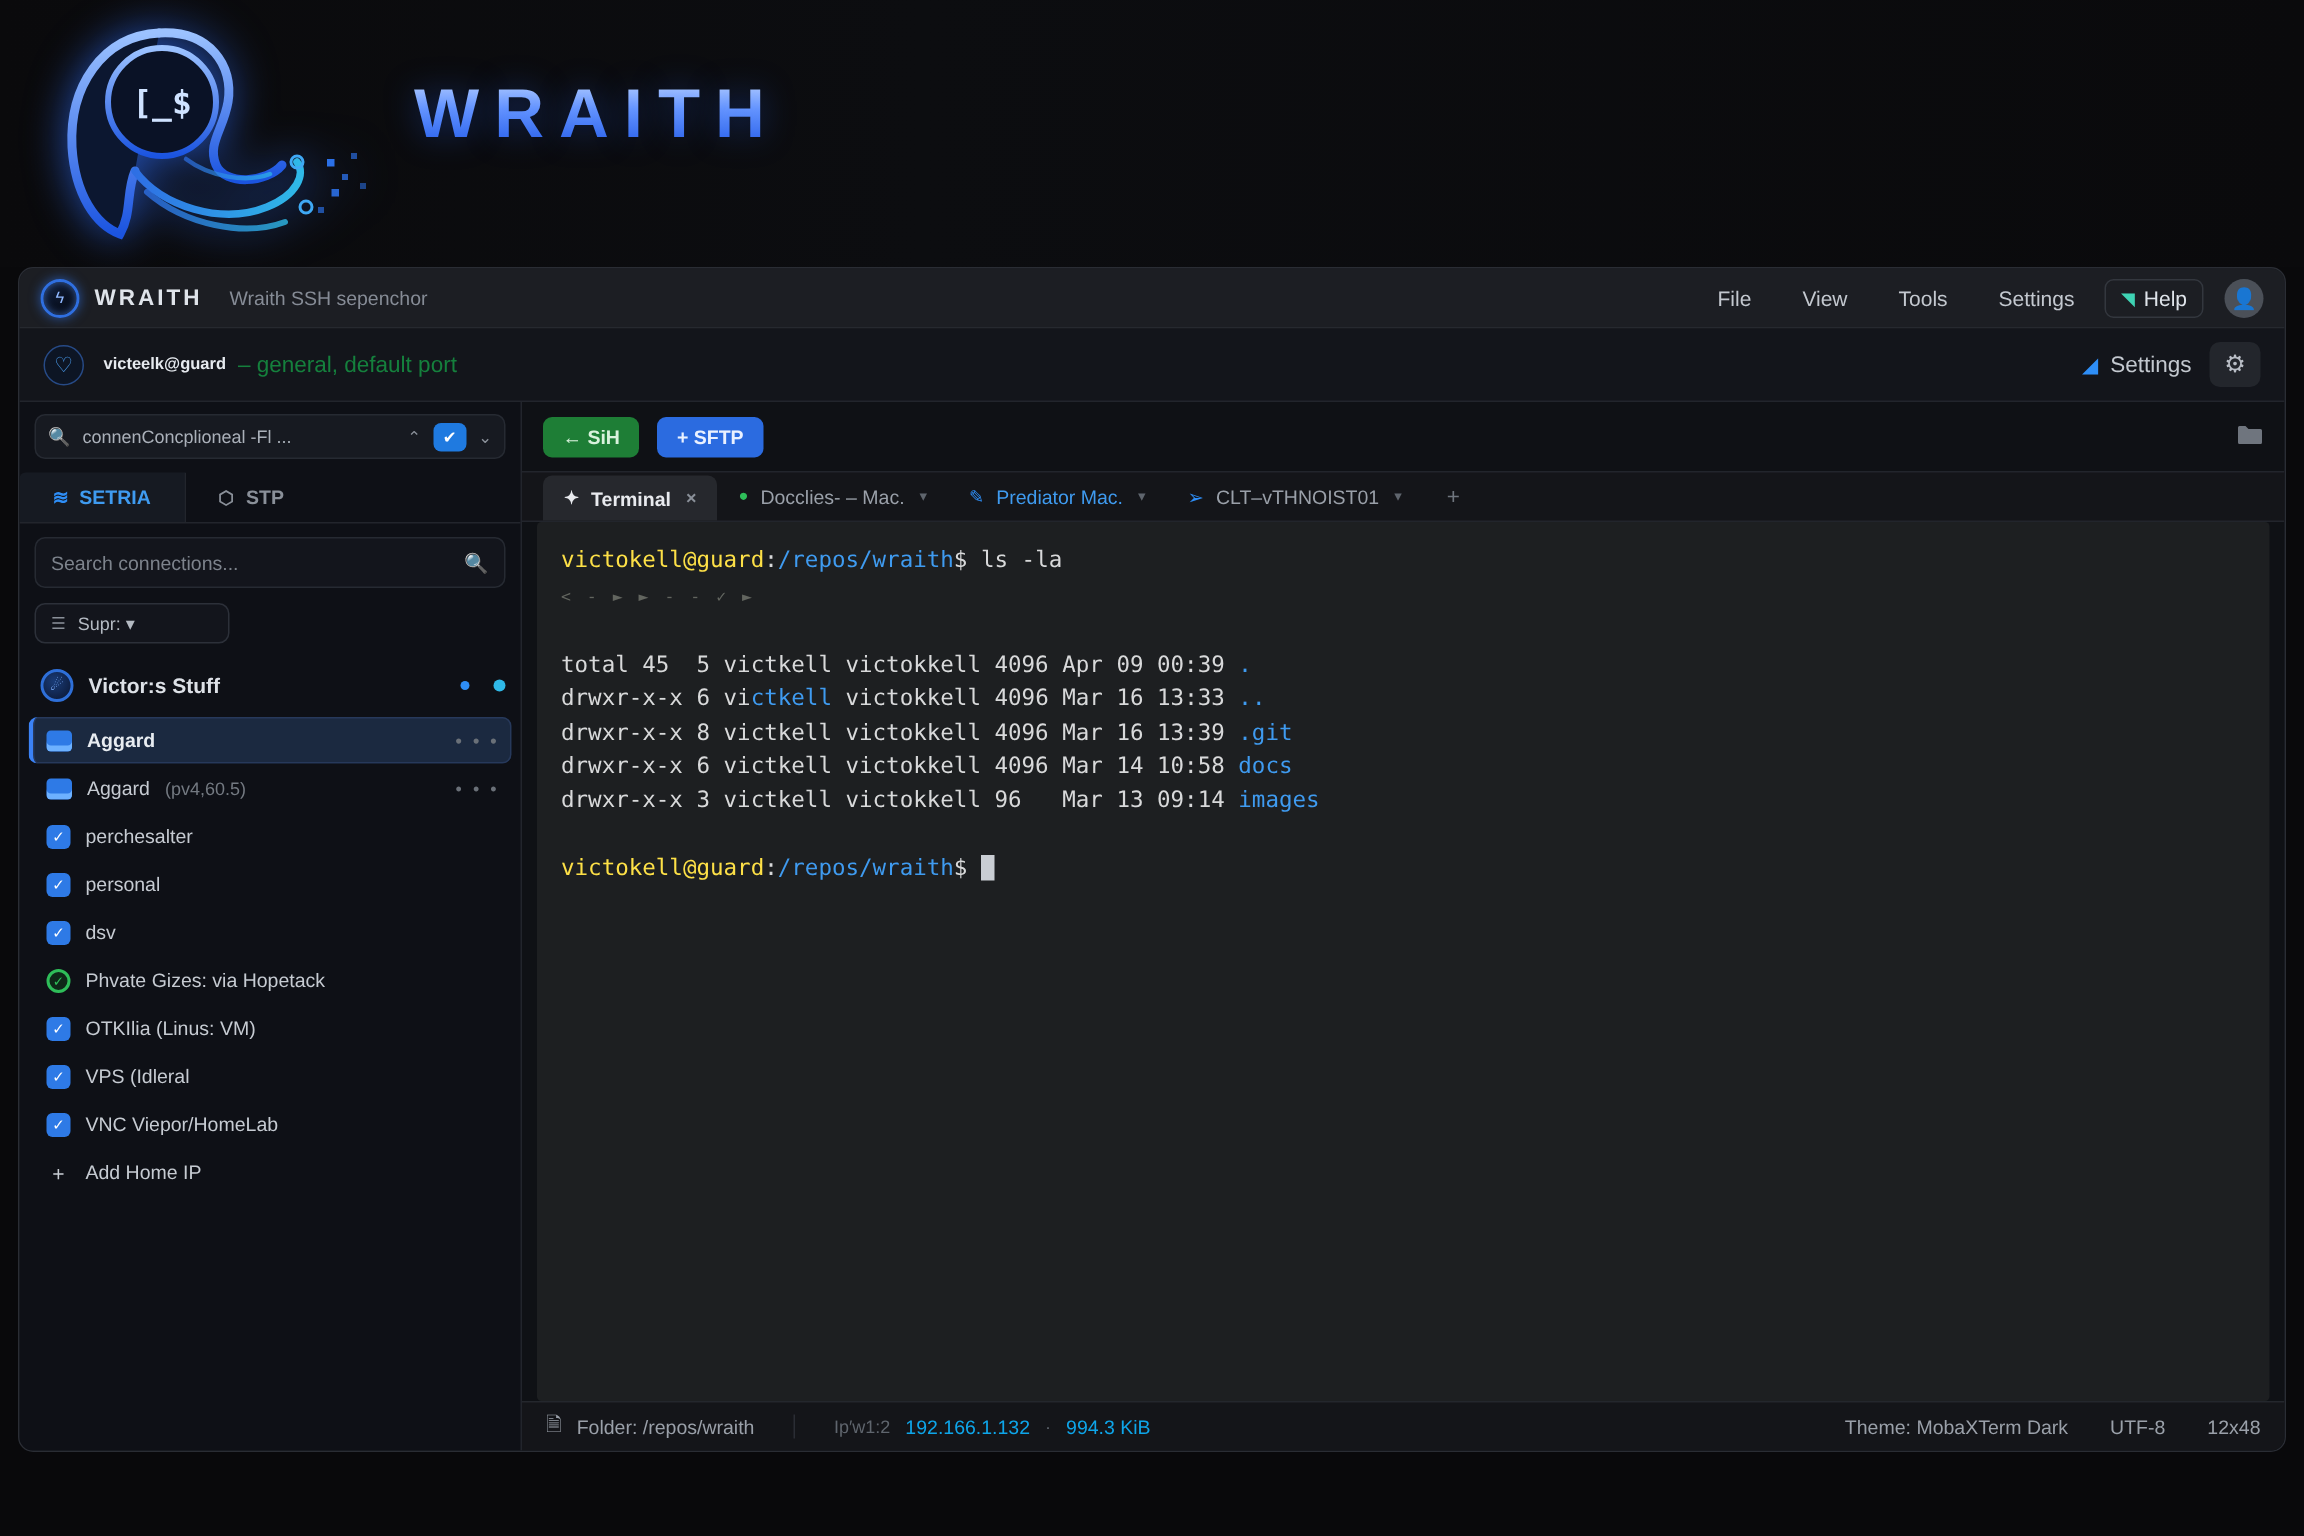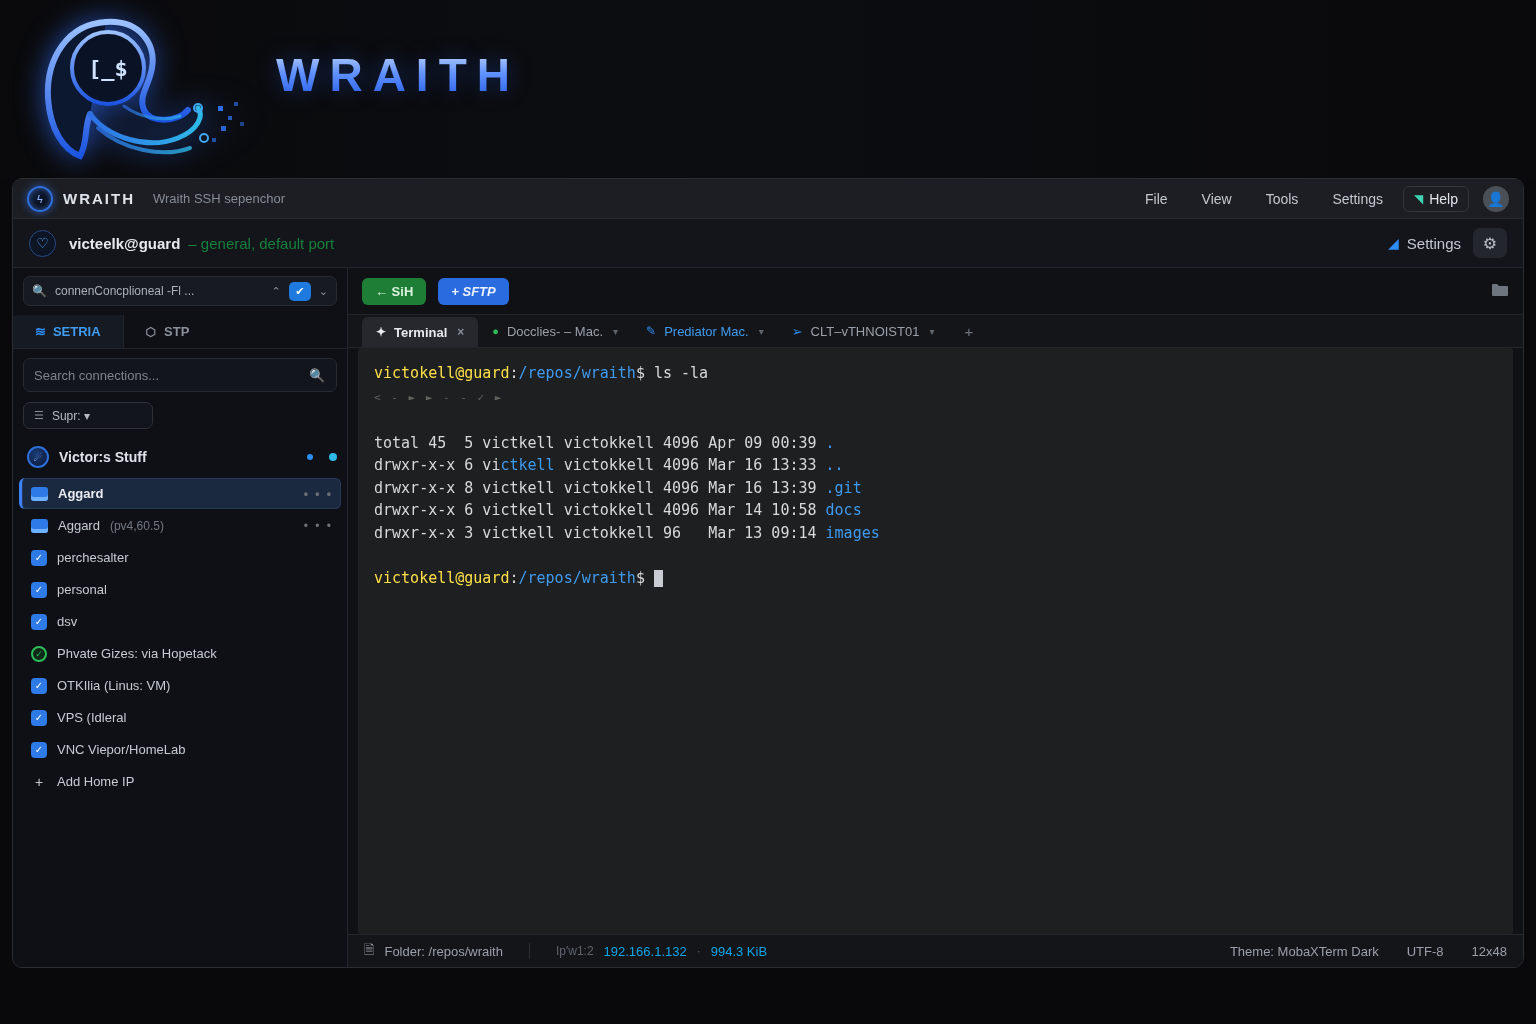--- a/index.html
+++ b/index.html
@@ -27,21 +27,21 @@
   .mb-sub { font-size:13px; color:#868c96; margin-left:18px; }
   .mb-right { margin-left:auto; display:flex; align-items:center; gap:6px; }
   .mb-item { font-size:14px; color:#c3c8cf; padding:6px 14px; border-radius:5px; cursor:default; }
   .mb-help { display:flex; align-items:center; gap:6px; font-size:14px; color:#dfe4ea; border:1px solid #33373e; border-radius:6px; padding:4px 10px; }
   .help-ico { color:#3fd3b4; font-size:12px; }
   .avatar { width:26px; height:26px; border-radius:50%; background:#4b5058; color:#d7dadd; display:flex; align-items:center; justify-content:center; font-size:14px; margin-left:8px; }
 
   
   .connbar { height:49px; background:#13151b; border-bottom:1px solid #22252c; display:flex; align-items:center; padding:0 16px; flex:none; }
   .conn-ico { width:27px; height:27px; border-radius:50%; background:#0d1524; border:1px solid #274a86; color:#4a9df0; display:flex; align-items:center; justify-content:center; font-size:14px; }
-  .conn-host { font-size:15px; font-weight:bold; color:#e6eaef; margin-left:13px; }
+  .conn-host { font-size:11px; font-weight:bold; color:#e6eaef; margin-left:13px; }
   .conn-desc { font-size:15px; color:#15803d; margin-left:8px; }
   .conn-right { margin-left:auto; display:flex; align-items:center; gap:12px; }
   .conn-settings { display:flex; align-items:center; gap:8px; font-size:15px; color:#c3c8cf; }
   .tool-ico { color:#2e8ef7; font-size:14px; }
   .gear-btn { width:34px; height:30px; border-radius:7px; background:#23262c; color:#b9bec6; display:flex; align-items:center; justify-content:center; font-size:16px; }
 
   
   .content { flex:1; display:flex; min-height:0; }
 
   
@@ -75,21 +75,21 @@
   .ic-sq { width:16px; height:16px; border-radius:4px; background:#2e7ae6; color:#fff; font-size:10px; display:flex; align-items:center; justify-content:center; flex:none; }
   .ic-chat { width:17px; height:14px; border-radius:3px; background:#2e7ae6; position:relative; flex:none; box-shadow:inset 0 -4px 0 #6db1ff; }
   .ic-green { width:16px; height:16px; border-radius:50%; background:#0e2818; border:2px solid #2ebd59; color:#2ebd59; font-size:9px; display:flex; align-items:center; justify-content:center; flex:none; }
   .ic-plus { width:16px; color:#c6cbd2; font-size:14px; text-align:center; flex:none; }
 
   
   .main { flex:1; display:flex; flex-direction:column; background:#0f1115; min-width:0; }
   .toolbar { height:46px; display:flex; align-items:center; padding:0 14px; gap:12px; flex:none; }
   .btn { height:27px; border-radius:6px; display:flex; align-items:center; gap:7px; padding:0 13px; font-size:13px; font-weight:bold; }
   .btn-ssh { background:#1e7e36; color:#d9f2dd; }
-  .btn-sftp { background:#2b6be0; color:#eaf1ff;font-style:italic; }
+  .btn-sftp { background:#2b6be0; color:#eaf1ff; }
   .tb-folder { margin-left:auto; color:#6f757e; font-size:15px; }
   .tabbar { height:34px; background:#141519; border-top:1px solid #22252c; border-bottom:1px solid #22252c; display:flex; align-items:stretch; padding-left:14px; flex:none; }
   .tt { display:flex; align-items:center; gap:8px; padding:0 14px; font-size:13px; color:#9aa0a9; }
   .tt.active { background:#26282d; color:#e8eaee; font-weight:bold; border-radius:6px 6px 0 0; margin-top:2px; }
   .tt .close { color:#8a9099; font-size:12px; margin-left:2px; }
   .tt .caret { color:#5f656d; font-size:10px; margin-left:2px; }
   .tt-ico-terminal { color:#e8eaee; font-size:12px; }
   .tt-ico-green-dot { color:#2ebd59; font-size:11px; }
   .tt-ico-pencil { color:#2e8ef7; font-size:12px; }
   .tt-ico-plane { color:#2e8ef7; font-size:13px; }

